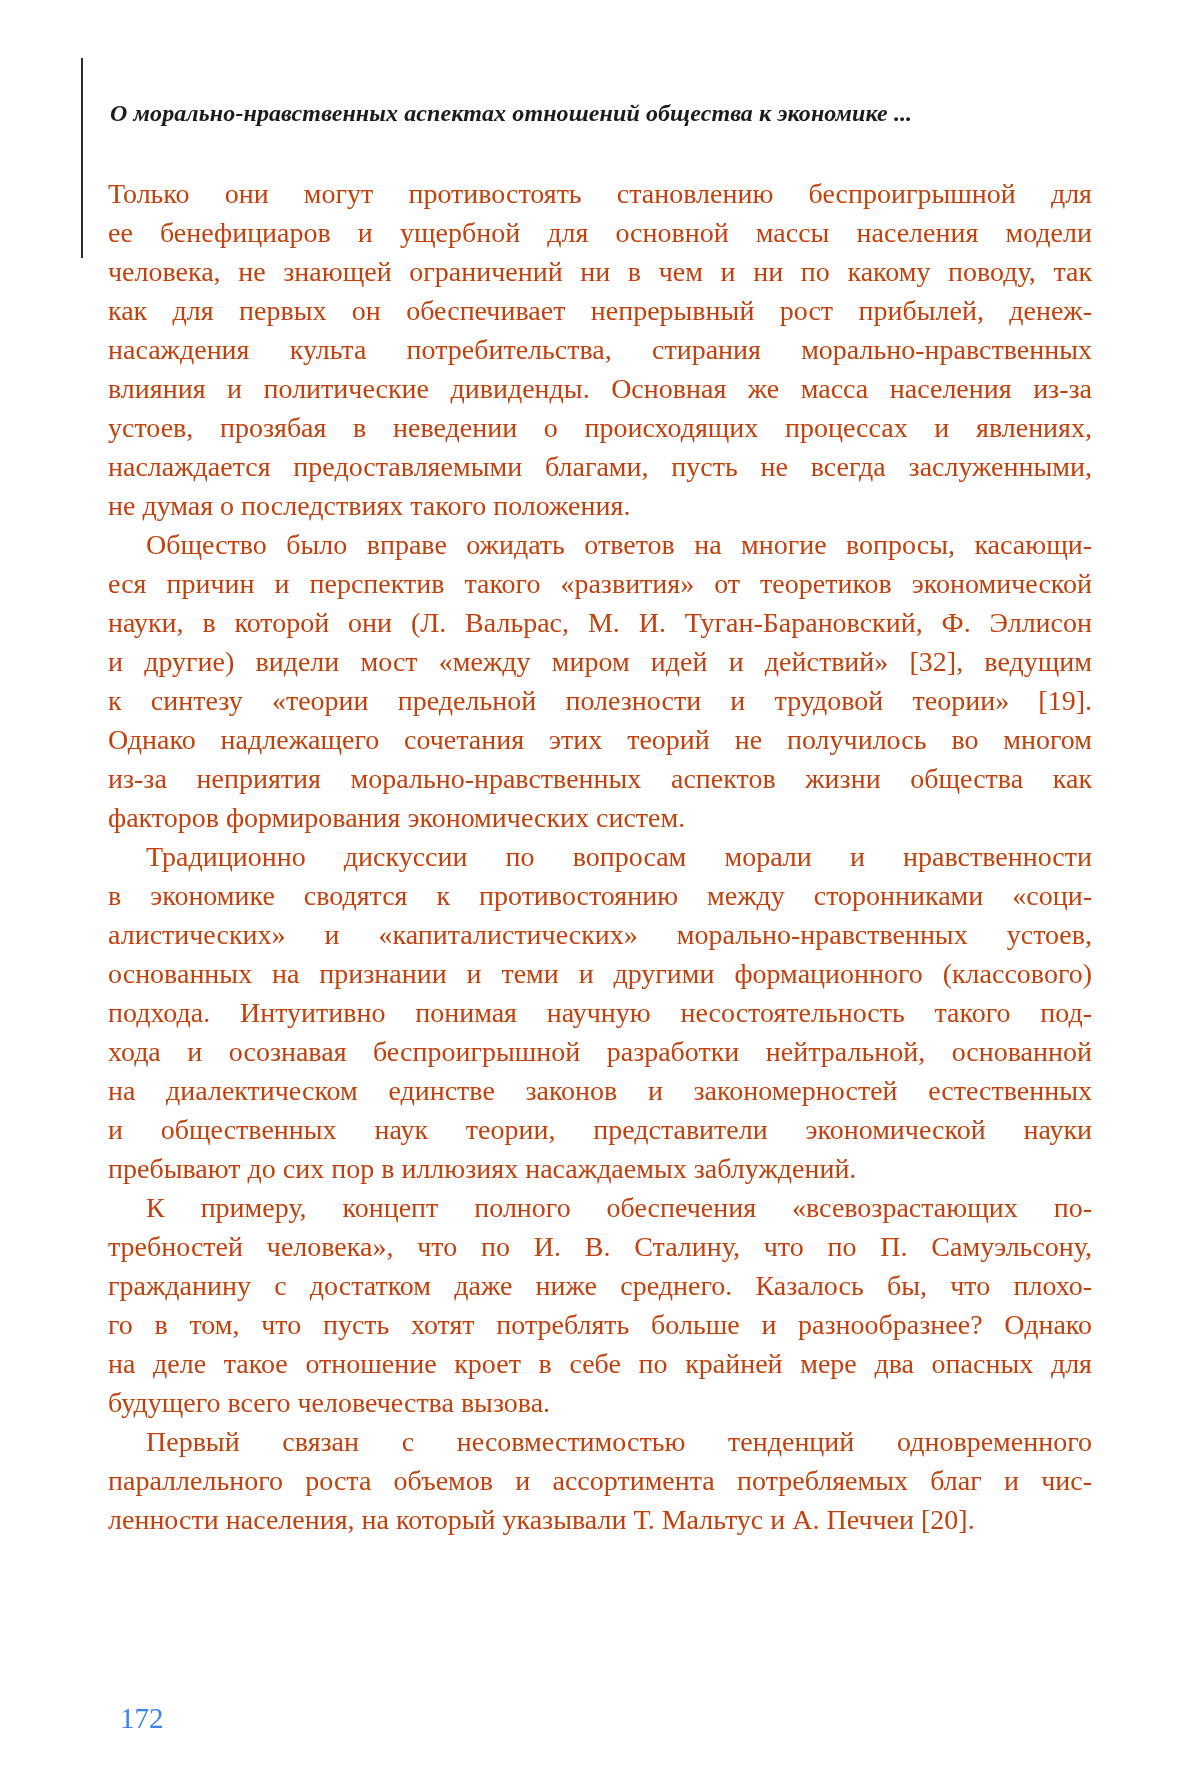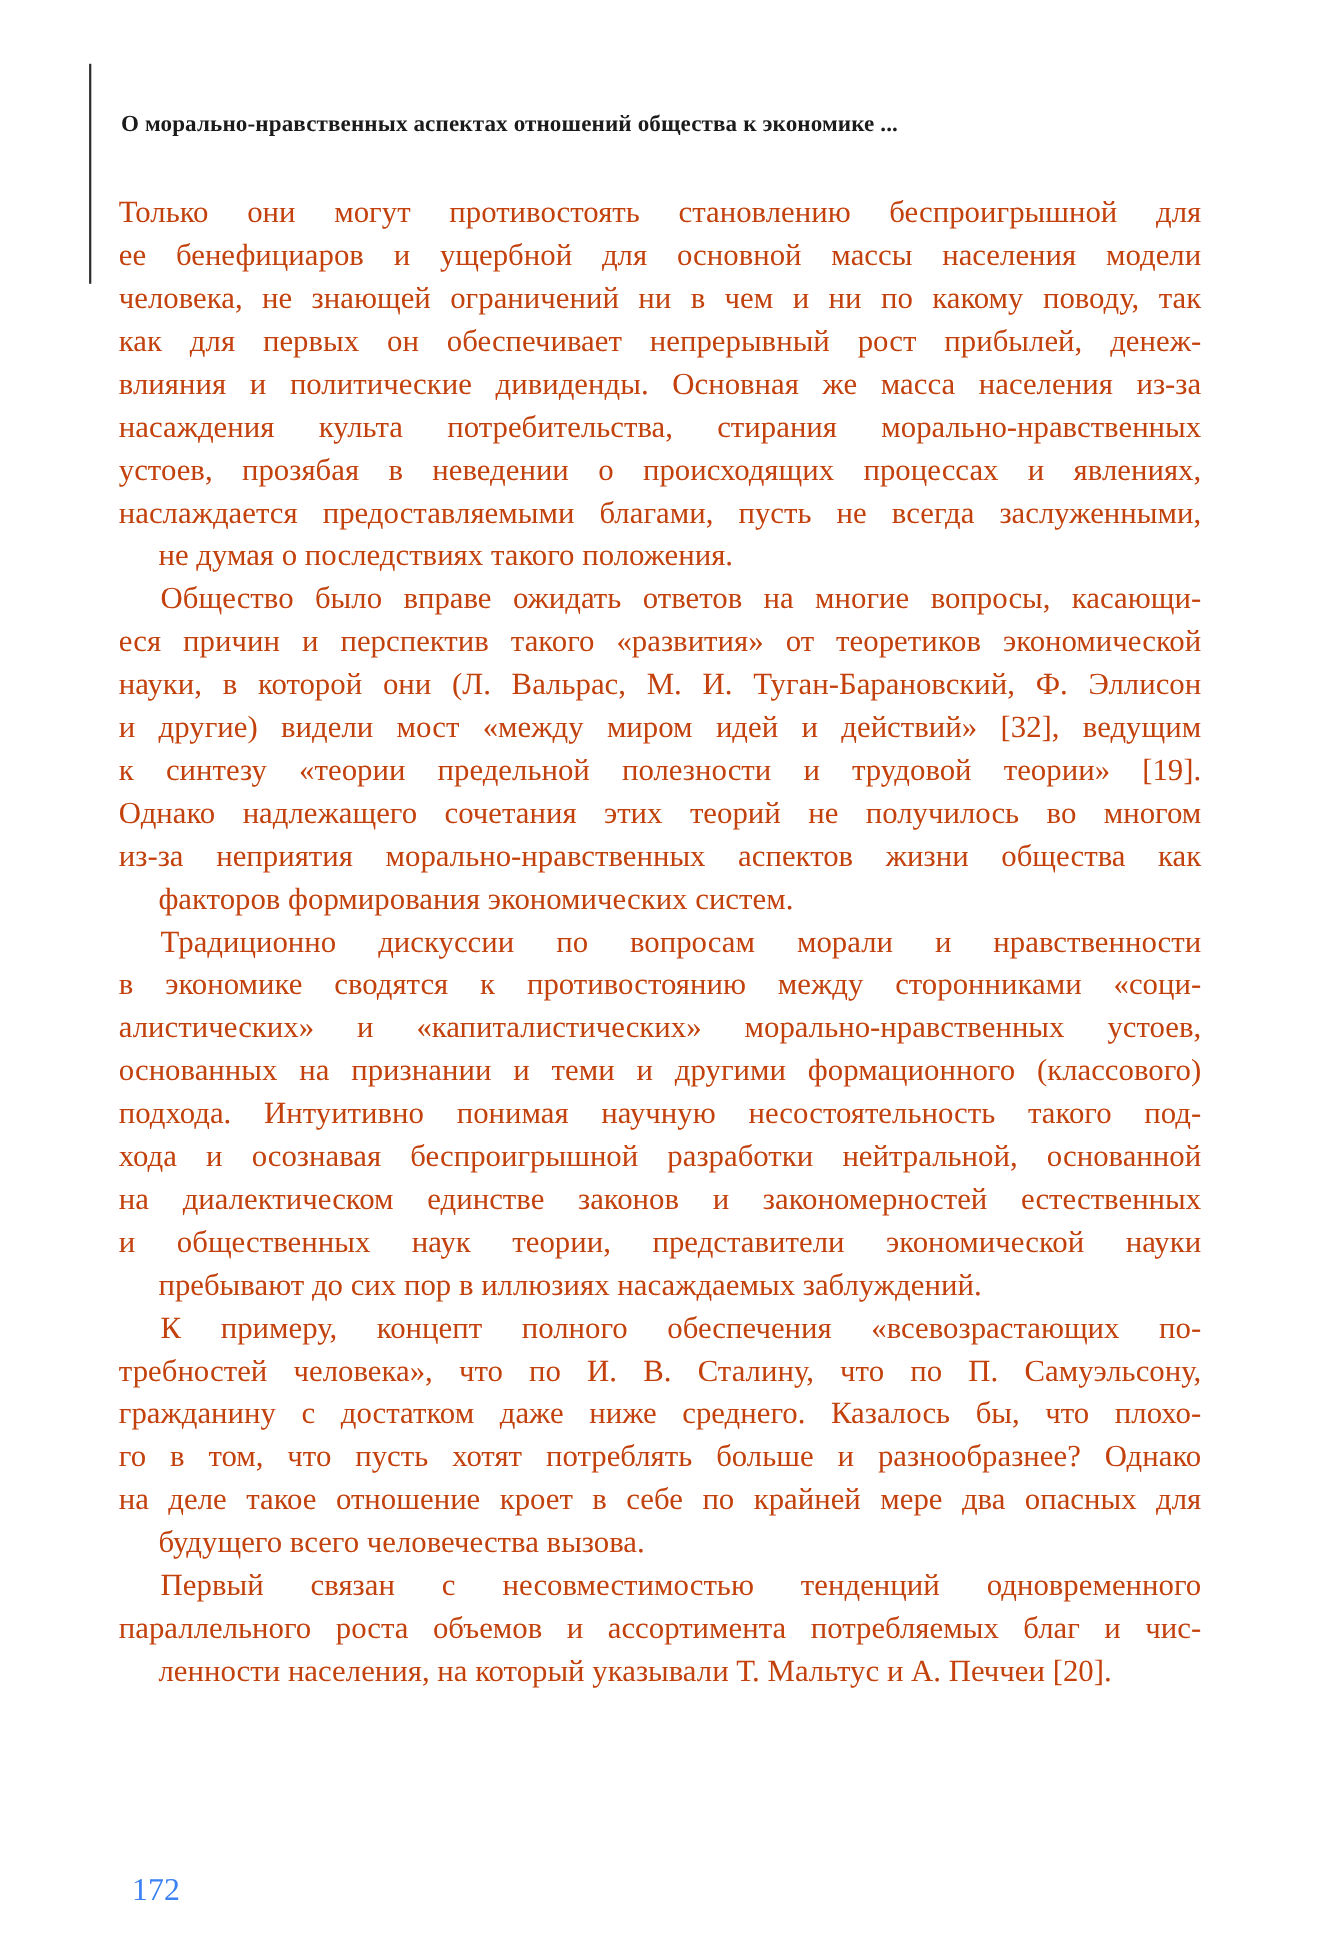--- a/index.html
+++ b/index.html
@@ -22,22 +22,23 @@
     top: 58px;
     width: 2px;
     height: 200px;
     background: #2b2b2b;
   }
   .running-head {
     position: absolute;
     left: 110px;
     top: 100px;
     width: 984px;
+    font-style: italic;
     font-weight: bold;
-    font-size: 21px;
+    font-size: 24px;
     letter-spacing: 0.1px;
     color: #1b1b1b;
     white-space: nowrap;
   }
   .body-text {
     position: absolute;
     left: 108px;
     top: 174px;
     width: 984px;
     font-size: 28px;
@@ -46,21 +47,20 @@
   .line {
     display: block;
     line-height: 39px;
     height: 39px;
     text-align: justify;
     text-align-last: justify;
     white-space: normal;
   }
   .line.last {
     text-align-last: left;
-    margin-left: 36px;
   }
   .line.indent {
     text-indent: 38px;
   }
   .page-number {
     position: absolute;
     left: 120px;
     top: 1702px;
     font-size: 29px;
     color: #3b82f6;
@@ -70,22 +70,22 @@
 <body>
 
 <div class="page">
   <div class="margin-line"></div>
   <div class="running-head">О морально-нравственных аспектах отношений общества к экономике ...</div>
   <div class="body-text">
       <div class="line">Только они могут противостоять становлению беспроигрышной для</div>
       <div class="line">ее бенефициаров и ущербной для основной массы населения модели</div>
       <div class="line">человека, не знающей ограничений ни в чем и ни по какому поводу, так</div>
       <div class="line">как для первых он обеспечивает непрерывный рост прибылей, денеж-</div>
+      <div class="line">насаждения культа потребительства, стирания морально-нравственных</div>
       <div class="line">влияния и политические дивиденды. Основная же масса населения из-за</div>
-      <div class="line">насаждения культа потребительства, стирания морально-нравственных</div>
       <div class="line">устоев, прозябая в неведении о происходящих процессах и явлениях,</div>
       <div class="line">наслаждается предоставляемыми благами, пусть не всегда заслуженными,</div>
       <div class="line last">не думая о последствиях такого положения.</div>
       <div class="line indent">Общество было вправе ожидать ответов на многие вопросы, касающи-</div>
       <div class="line">еся причин и перспектив такого «развития» от теоретиков экономической</div>
       <div class="line">науки, в которой они (Л. Вальрас, М. И. Туган-Барановский, Ф. Эллисон</div>
       <div class="line">и другие) видели мост «между миром идей и действий» [32], ведущим</div>
       <div class="line">к синтезу «теории предельной полезности и трудовой теории» [19].</div>
       <div class="line">Однако надлежащего сочетания этих теорий не получилось во многом</div>
       <div class="line">из-за неприятия морально-нравственных аспектов жизни общества как</div>

